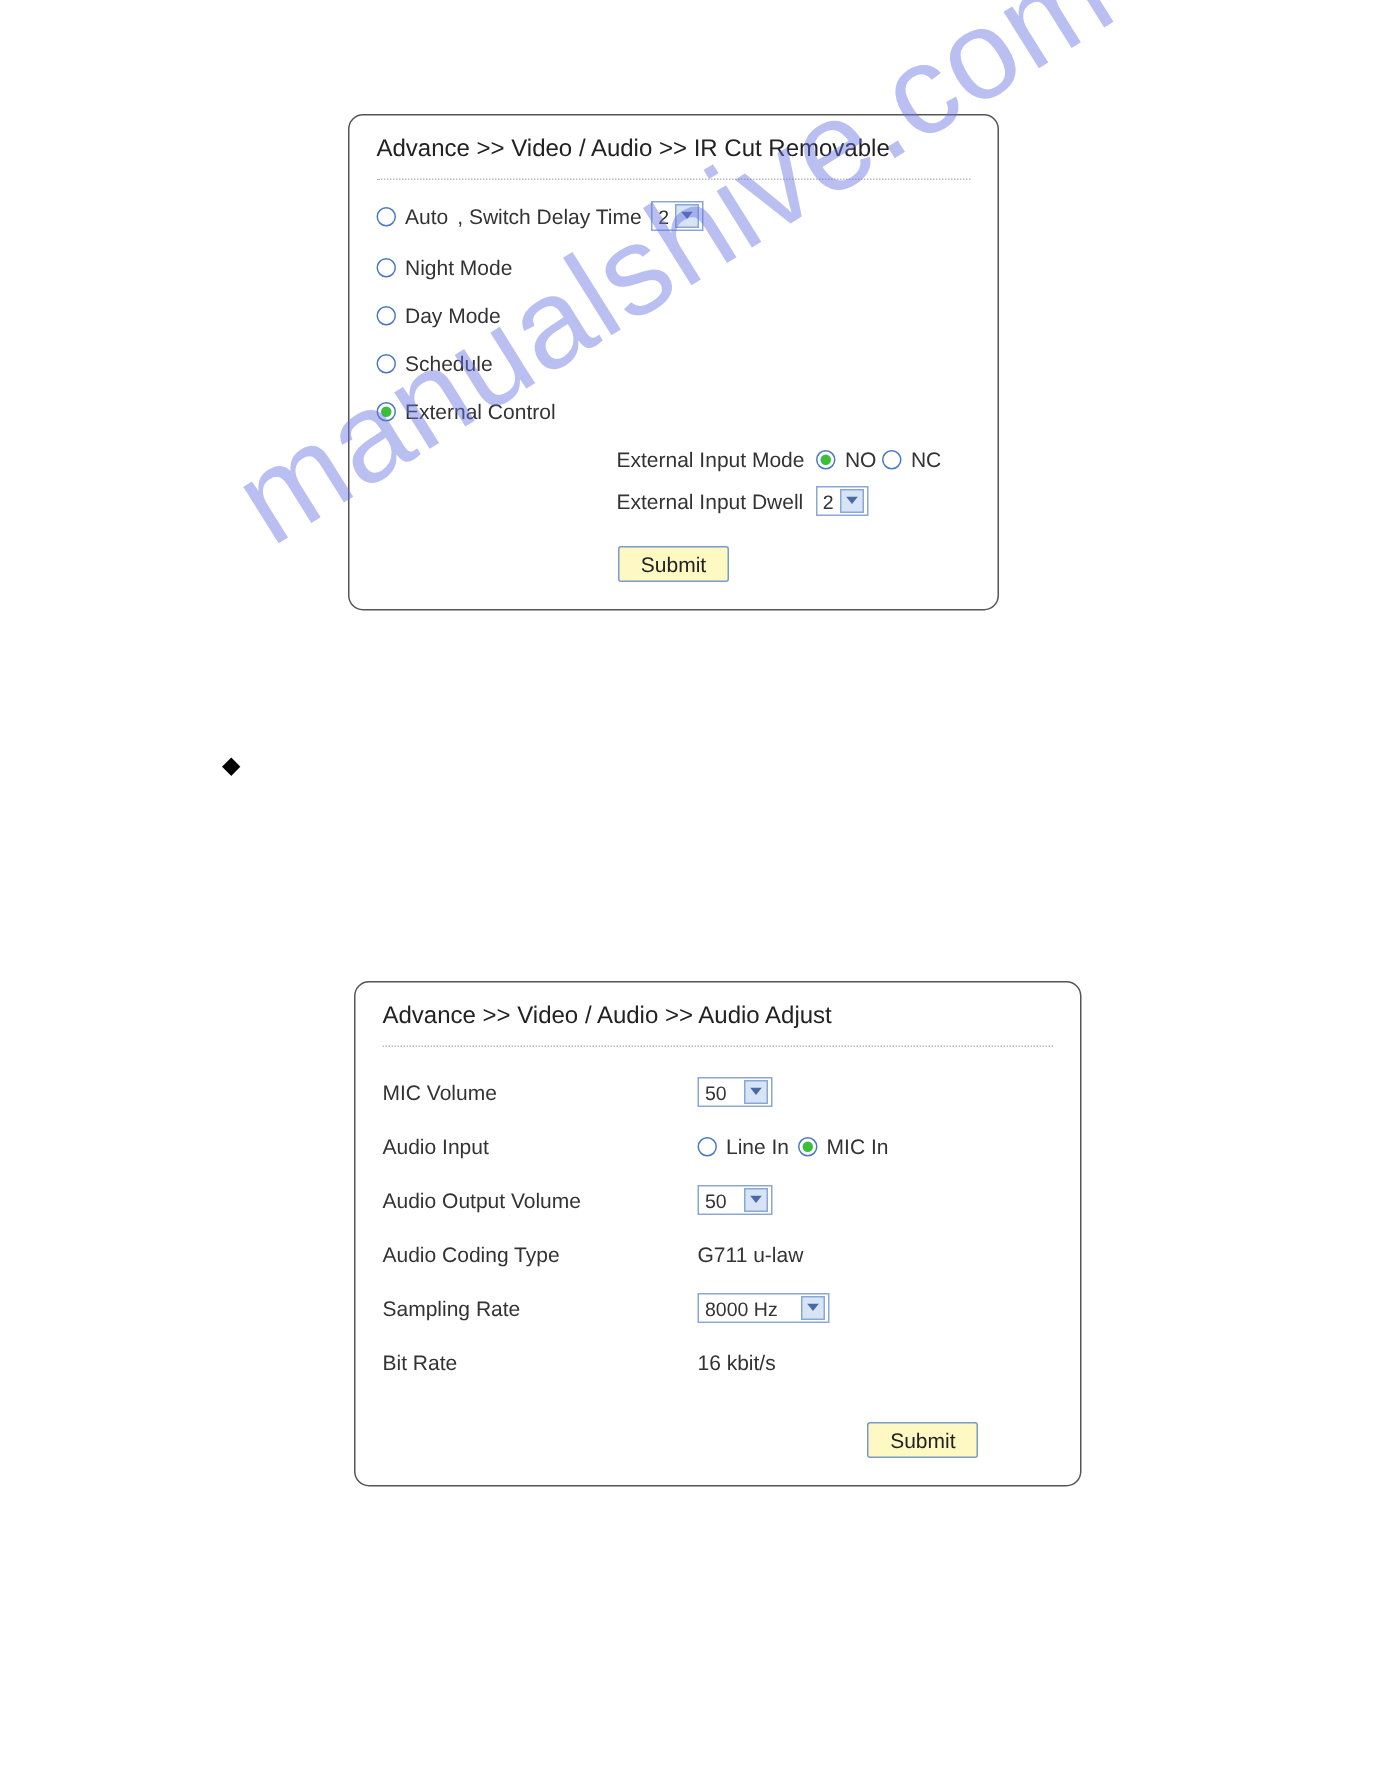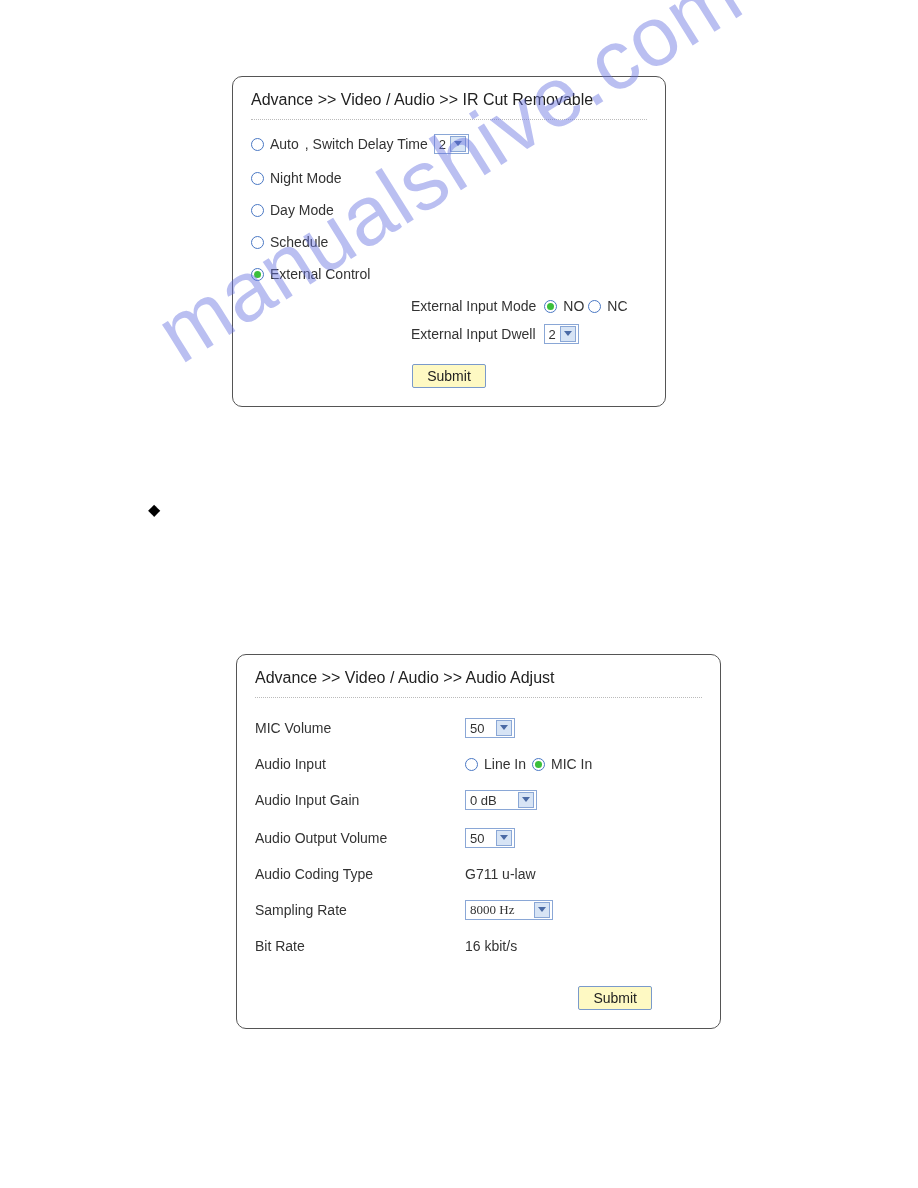--- a/index.html
+++ b/index.html
@@ -231,31 +231,20 @@
     </div>
 
     <div class="field-row">
       <span class="field-label">Audio Input</span>
       <span class="radio"></span>
       <span style="margin-right:6px;text-align:right;">Line In</span>
       <span class="radio-sel"></span>
       <span>MIC In</span>
     </div>
 
-    <div class="field-row">
-      <span class="field-label">Audio Input Gain</span>
-      <span class="select">
-        <span class="val" style="min-width:44px;">0 dB</span>
-        <span class="arrow">
-            <svg width="8" height="6">
-              <polygon points="0,0 8,0 4,5" fill="#4a6aa5"></polygon>
-            </svg>
-          </span>
-      </span>
-    </div>
 
     <div class="field-row">
       <span class="field-label">Audio Output Volume</span>
       <span class="select">
         <span class="val" style="min-width:22px;">50</span>
         <span class="arrow">
             <svg width="8" height="6">
               <polygon points="0,0 8,0 4,5" fill="#4a6aa5"></polygon>
             </svg>
           </span>
@@ -263,21 +252,21 @@
     </div>
 
     <div class="field-row">
       <span class="field-label">Audio Coding Type</span>
       <span>G711 u-law</span>
     </div>
 
     <div class="field-row">
       <span class="field-label">Sampling Rate</span>
       <span class="select">
-        <span class="val" style="min-width:60px;font-family:Liberation Serif, serif;">8000 Hz</span>
+        <span class="val" style="min-width:60px;">8000 Hz</span>
         <span class="arrow">
             <svg width="8" height="6">
               <polygon points="0,0 8,0 4,5" fill="#4a6aa5"></polygon>
             </svg>
           </span>
       </span>
     </div>
 
     <div class="field-row">
       <span class="field-label">Bit Rate</span>

